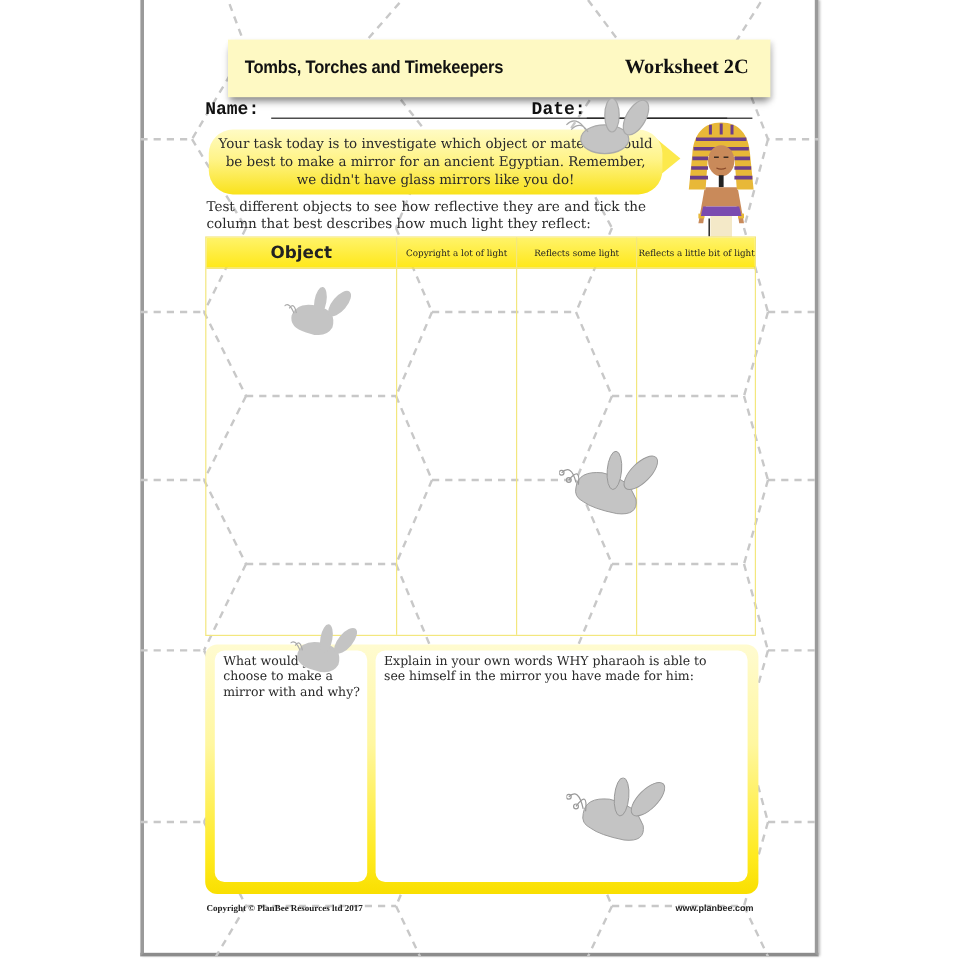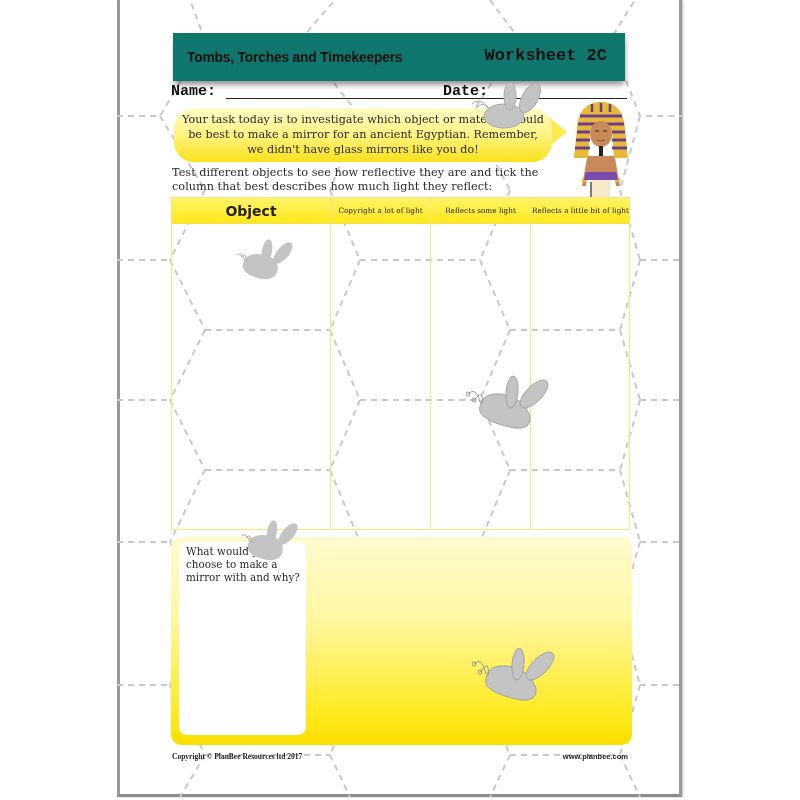--- a/index.html
+++ b/index.html
@@ -1,21 +1,21 @@
 <!DOCTYPE html>
 <html><head>
 <meta charset="utf-8">
 <style>
   html,body{margin:0;padding:0;}
   body{width:800px;height:800px;background:#ffffff;position:relative;overflow:hidden;font-family:"DejaVu Serif",serif;}
   .page{position:absolute;left:117px;top:0;width:565px;height:797px;background:#fff;border-left:3px solid #9a9a9a;border-right:3px solid #9a9a9a;border-bottom:3px solid #8c8c8c;box-sizing:border-box;box-shadow:1px 0 2px #bbb;}
   .hexbg{position:absolute;left:0;top:0;width:800px;height:800px;pointer-events:none;}
-  .title-card{position:absolute;left:173px;top:33px;width:452px;height:48px;background:#0f766e;box-shadow:0 6px 6px -2px rgba(0,0,0,0.35), 2px 2px 4px rgba(0,0,0,0.15);}
+  .title-card{position:absolute;left:190px;top:33px;width:452px;height:48px;background:#fef9c3;box-shadow:0 6px 6px -2px rgba(0,0,0,0.35), 2px 2px 4px rgba(0,0,0,0.15);}
   .title-left{position:absolute;left:14px;top:15px;font-family:"Liberation Sans",sans-serif;font-weight:bold;font-size:15px;color:#111;letter-spacing:-0.2px;transform:scaleX(0.92);transform-origin:left;}
-  .title-right{position:absolute;right:18px;top:13px;font-family:Liberation Mono, monospace;font-weight:bold;font-size:17px;color:#111;}
+  .title-right{position:absolute;right:18px;top:13px;font-family:Liberation Serif, serif;font-weight:bold;font-size:17px;color:#111;}
   .name-row{position:absolute;left:171px;top:83px;width:460px;height:20px;font-family:Liberation Mono, monospace;font-weight:bold;font-size:15px;color:#111;}
   .name-label{position:absolute;left:0;top:0;}
   .name-line{position:absolute;left:55px;top:15px;width:380px;border-bottom:1.5px solid #222;}
   .date-label{position:absolute;left:272px;top:0;}
   .date-line{position:absolute;left:318px;top:15px;width:138px;border-bottom:1.5px solid #222;}
   .bubble{position:absolute;left:174px;top:108px;width:378px;height:54px;border-radius:20px;background:linear-gradient(to bottom,#fffbc4 0%,#fff48a 45%,#f9e21b 100%);}
   .bubble-tail{position:absolute;left:545px;top:114px;width:0;height:0;border-top:18px solid transparent;border-bottom:18px solid transparent;border-left:22px solid #fce94c;}
   .bubble-text{position:absolute;left:6px;top:4px;width:366px;text-align:center;font-size:11.2px;line-height:15px;color:#2a2a2a;}
   .instr{position:absolute;left:172px;top:166px;width:390px;font-size:11.3px;line-height:14px;color:#2a2a2a;}
   .pharaoh{position:absolute;left:568px;top:100px;width:66px;height:98px;}
@@ -178,20 +178,23 @@
   <div style="position:absolute;left:0;top:26px;width:158px;height:305px;"></div>
   <div style="position:absolute;left:159px;top:26px;width:99px;height:305px;"></div>
   <div style="position:absolute;left:259px;top:26px;width:99px;height:305px;"></div>
   <div style="position:absolute;left:359px;top:26px;width:99px;height:305px;"></div>
 </div>
 
 <div class="bottom-frame">
   <div class="box box1">
     <div class="box-text" style="width:118px;">What would you choose to make a mirror with and why?</div>
   </div>
+  <div class="box box2">
+    <div class="box-text" style="width:270px;">Explain in your own words WHY pharaoh is able to see himself in the mirror you have made for him:</div>
+  </div>
 </div>
 
 <svg class="bee" style="left:470px;top:82px;width:80px;height:48px;" viewBox="0 0 80 48">
   <g fill="#c4c4c4" stroke="#aaa" stroke-width="1">
     <ellipse cx="34" cy="34" rx="20" ry="12"></ellipse>
     <ellipse cx="40" cy="14" rx="6" ry="14"></ellipse>
     <ellipse cx="60" cy="16" rx="8" ry="16" transform="rotate(30 60 16)"></ellipse>
   </g>
   <path d="M18 26 Q10 14 2 22 M20 28 Q14 18 6 26" stroke="#aaa" fill="none"></path>
 </svg>

